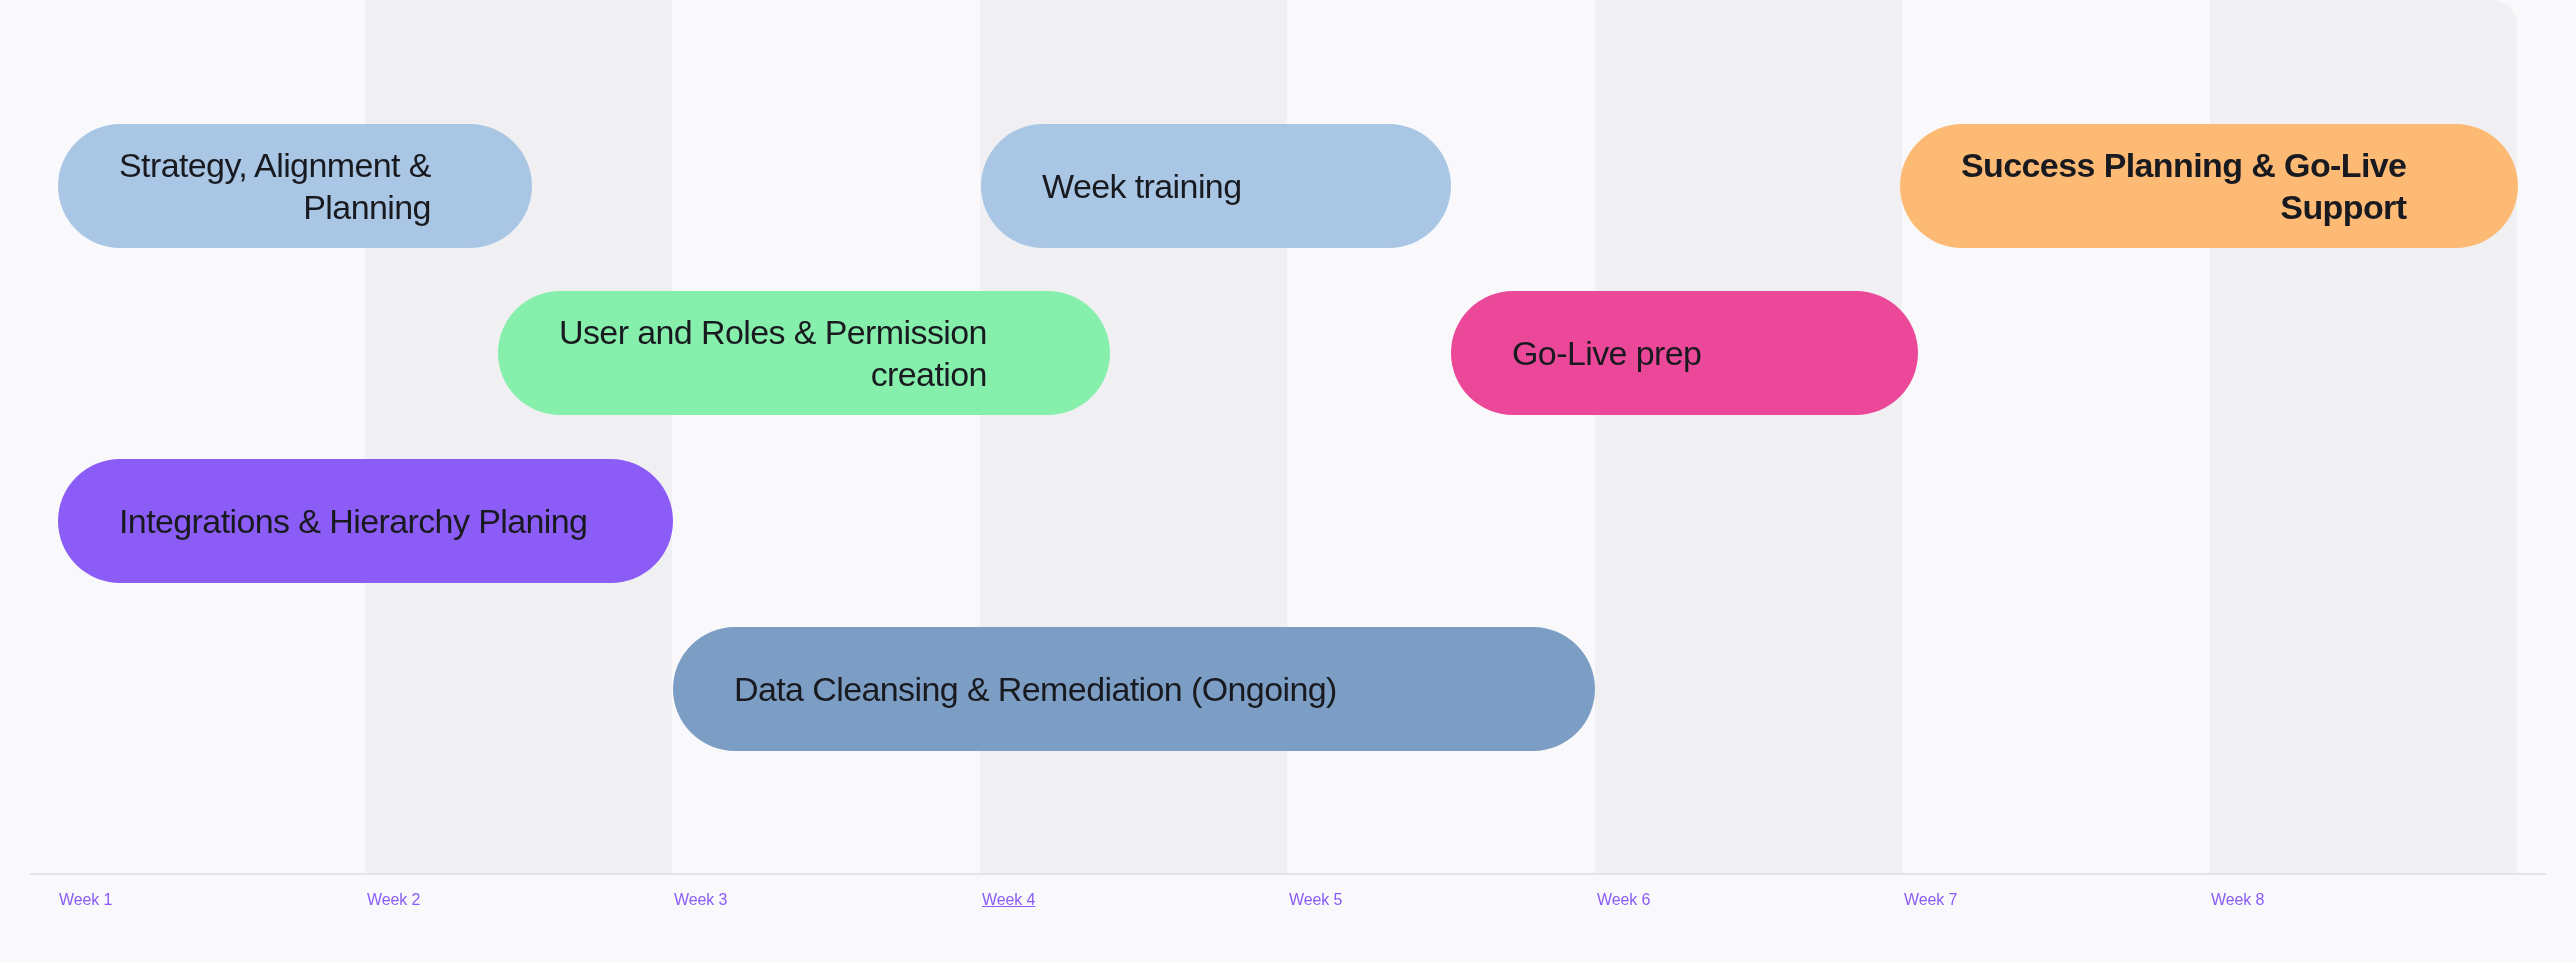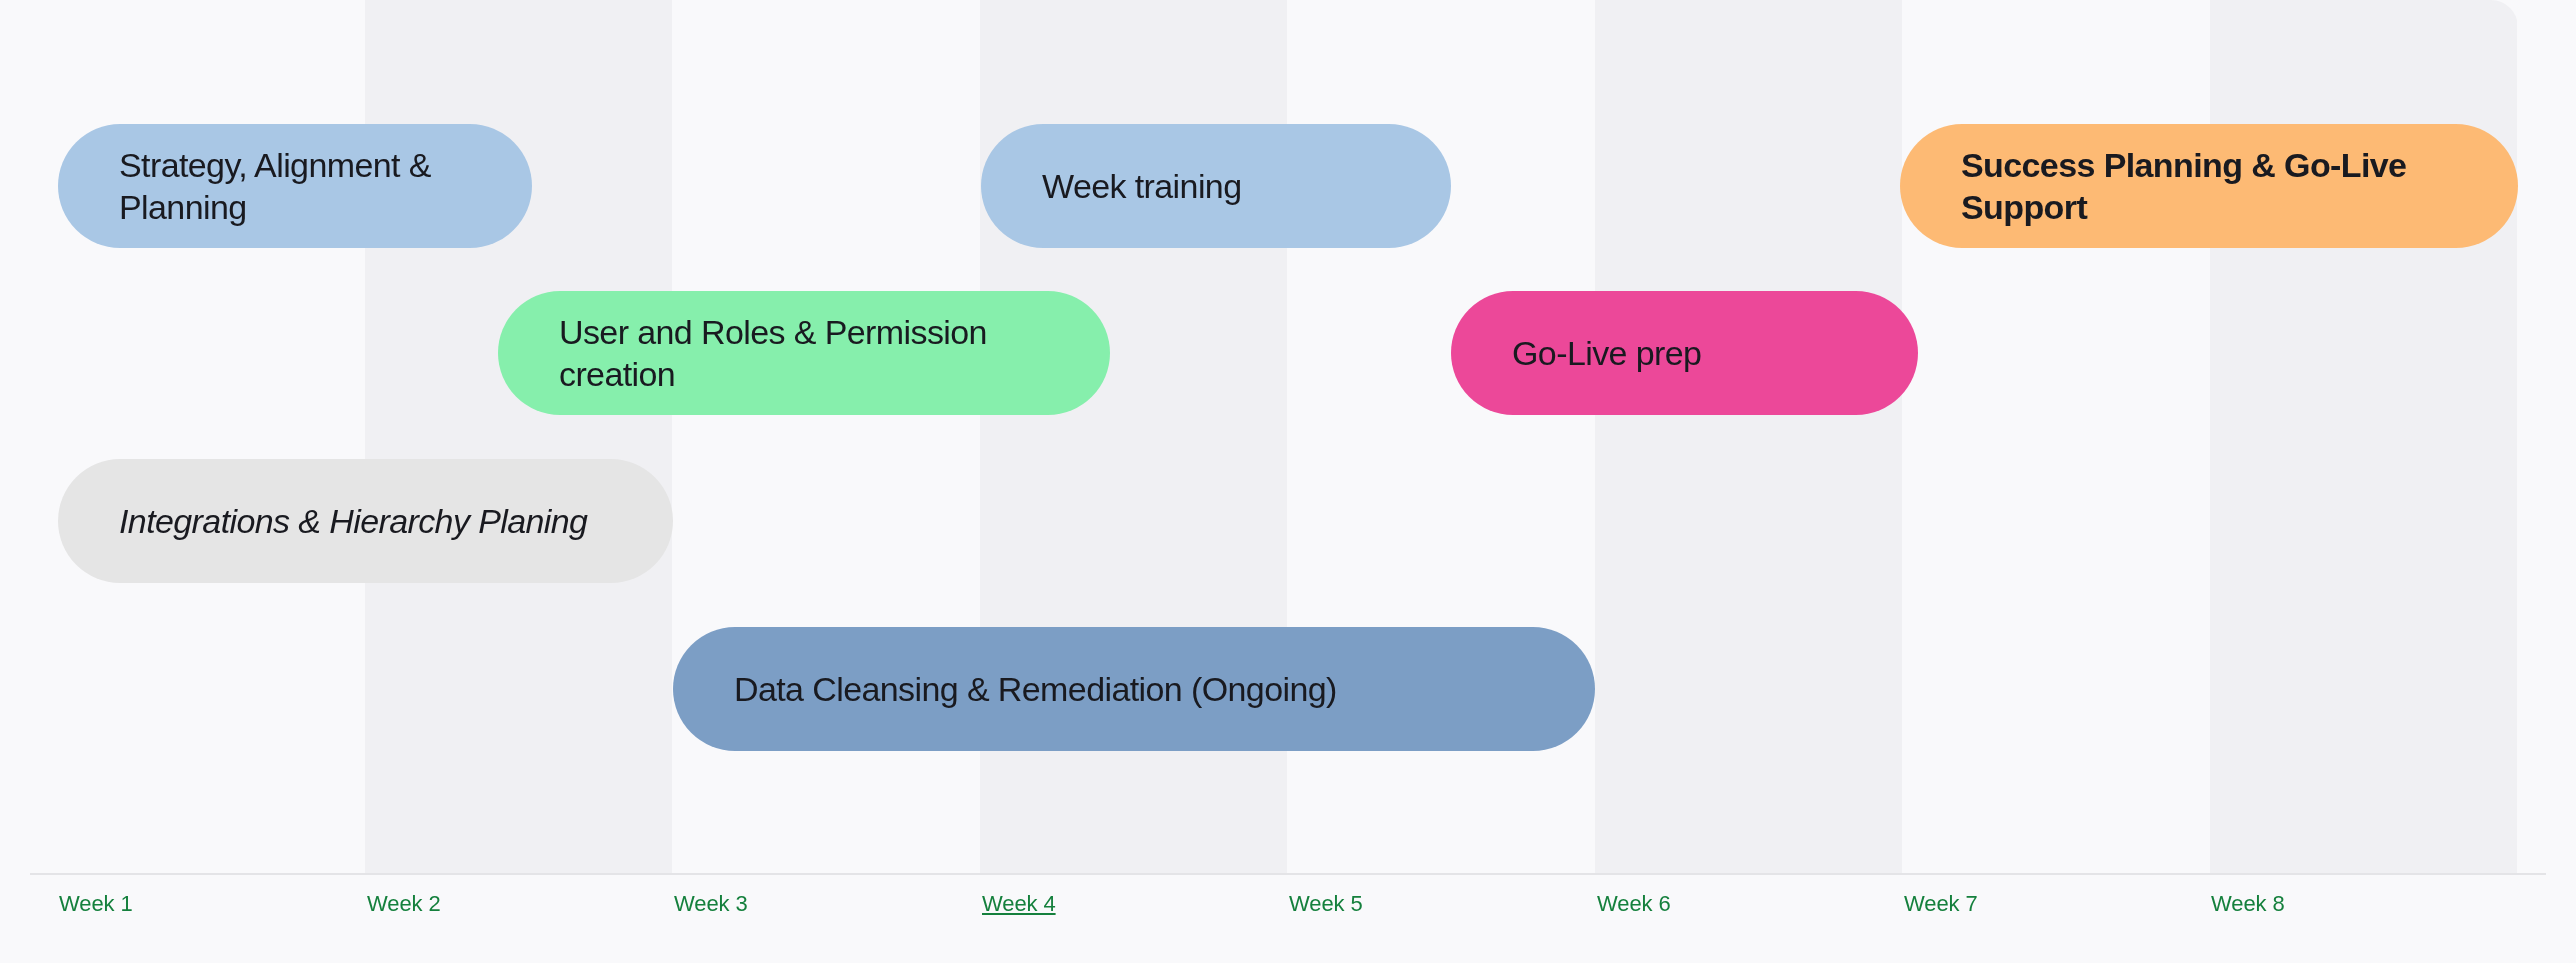--- a/index.html
+++ b/index.html
@@ -7,20 +7,21 @@
     padding: 0;
     background: #f9f9fb;
     font-family: "Liberation Sans", "DejaVu Sans", sans-serif;
   }
   .stage {
     position: relative;
     width: 2576px;
     height: 963px;
     background: #f9f9fb;
     overflow: hidden;
+    text-align: right;
   }
   
   .plot {
     position: absolute;
     left: 58px;
     top: 0;
     width: 2460px;
     height: 874px;
     border-radius: 27px 27px 0 0;
     overflow: hidden;
@@ -54,23 +55,23 @@
     position: absolute;
     left: 30px;
     width: 2516px;
     top: 873px;
     height: 2.2px;
     background: #e4e4e7;
   }
   .week-label {
     position: absolute;
     top: 891px;
-    font-size: 22px;
+    font-size: 16px;
     letter-spacing: -0.1px;
-    color: #15803d;
+    color: #8b5cf6;
     white-space: nowrap;
   }
 </style>
 </head>
 <body>
 
 <div class="stage">
   <div class="plot" id="plot">
       <div class="stripe" style="left: 0px; width: 307px; background: transparent;"></div>
       <div class="stripe" style="left: 307px; width: 307px; background: rgb(240, 240, 243);"></div>
@@ -93,21 +94,21 @@
         <span class="bar-label">Success Planning &amp; Go-Live
 Support</span>
       </div>
       <div class="bar" style="left: 498px; width: 612px; top: 291px; height: 124px; background: #86efac;">
         <span class="bar-label">User and Roles &amp; Permission
 creation</span>
       </div>
       <div class="bar single" style="left: 1451px; width: 467px; top: 291px; height: 124px; background: #ec4899;">
         <span class="bar-label">Go-Live prep</span>
       </div>
-      <div class="bar single" style="left: 58px; width: 615px; top: 459px; height: 124px; background: #e5e5e5; font-style: italic;">
+      <div class="bar single" style="left: 58px; width: 615px; top: 459px; height: 124px; background: #8b5cf6;">
         <span class="bar-label">Integrations &amp; Hierarchy Planing</span>
       </div>
       <div class="bar single" style="left: 673px; width: 922px; top: 627px; height: 124px; background: rgb(124, 158, 197);">
         <span class="bar-label">Data Cleansing &amp; Remediation (Ongoing)</span>
       </div>
     </div>
   <div class="axis-line"></div>
   <div id="axis">
       <div class="week-label" style="left: 59px;">Week 1</div>
       <div class="week-label" style="left: 367px;">Week 2</div>

